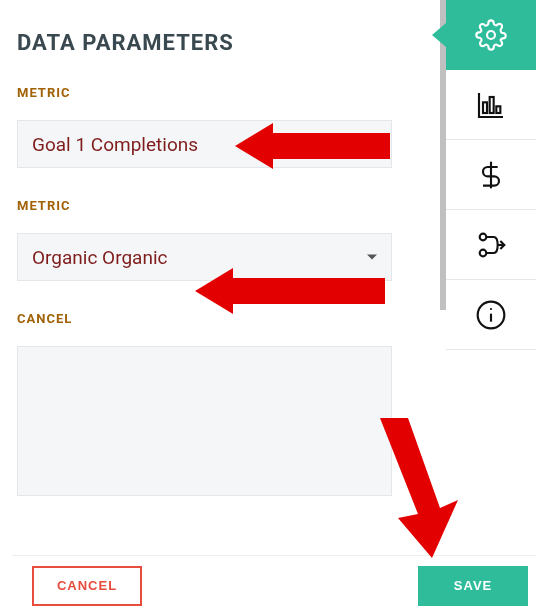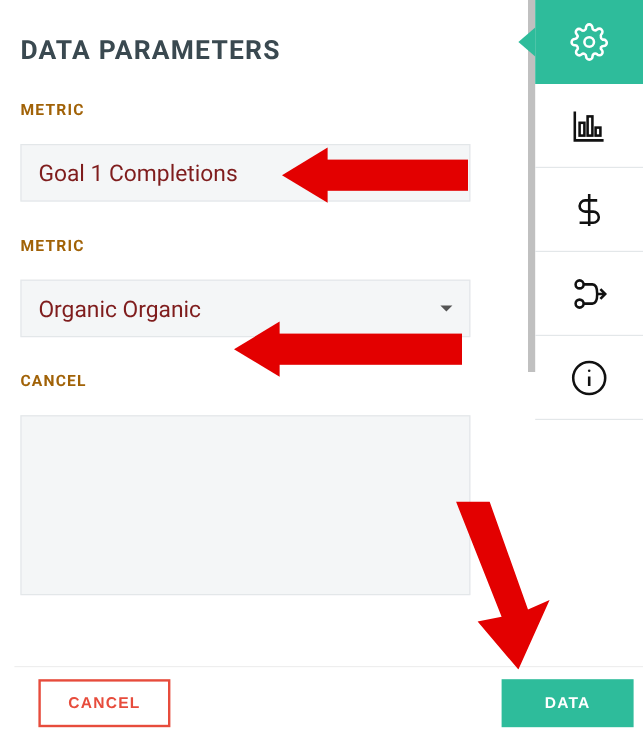--- a/index.html
+++ b/index.html
@@ -231,21 +231,21 @@
     <svg class="icon" viewBox="0 0 24 24" fill="none" stroke="currentColor" stroke-width="1.6">
       <circle cx="12" cy="12" r="10"></circle>
       <line x1="12" y1="11" x2="12" y2="17"></line>
       <circle cx="12" cy="7.5" r="0.8" fill="currentColor" stroke="none"></circle>
     </svg>
   </div>
 </div>
 
 <div class="footer">
   <button class="btn-cancel">CANCEL</button>
-  <button class="btn-save">DATA</button>
+  <button class="btn-save">SAVE</button>
 </div>
 
 <div class="arrow" style="left:235px; top:133px;">
   <div class="arrow-body" style="left:35px; top:0; width:120px; height:26px;"></div>
   <div class="arrow-head" style="left:0; top:-10px; border-top:23px solid transparent; border-bottom:23px solid transparent; border-right:38px solid #e30000;"></div>
 </div>
 <div class="arrow" style="left:195px; top:278px;">
   <div class="arrow-body" style="left:35px; top:0; width:155px; height:26px;"></div>
   <div class="arrow-head" style="left:0; top:-10px; border-top:23px solid transparent; border-bottom:23px solid transparent; border-right:38px solid #e30000;"></div>
 </div>

